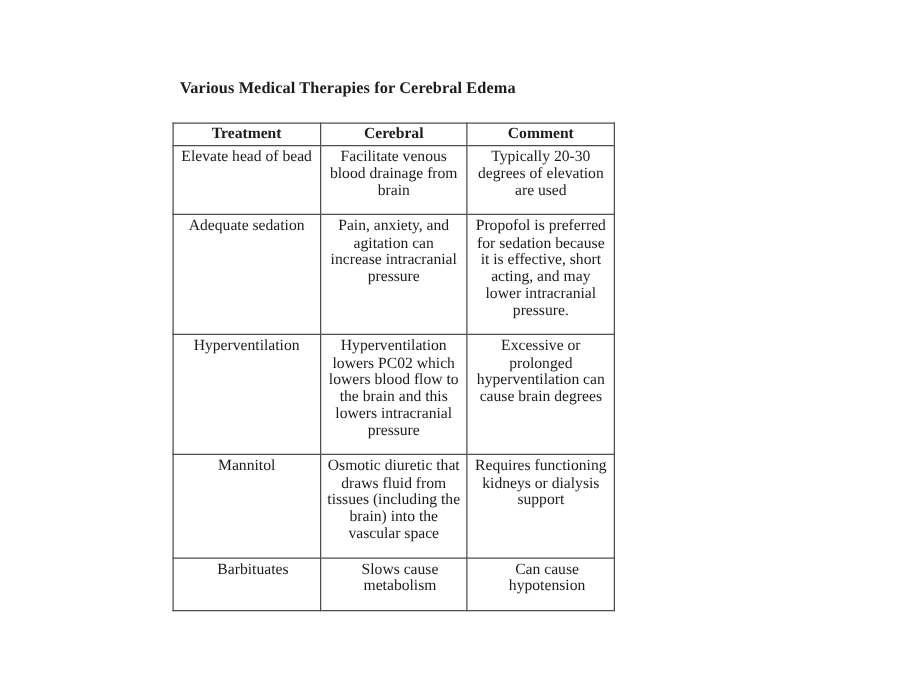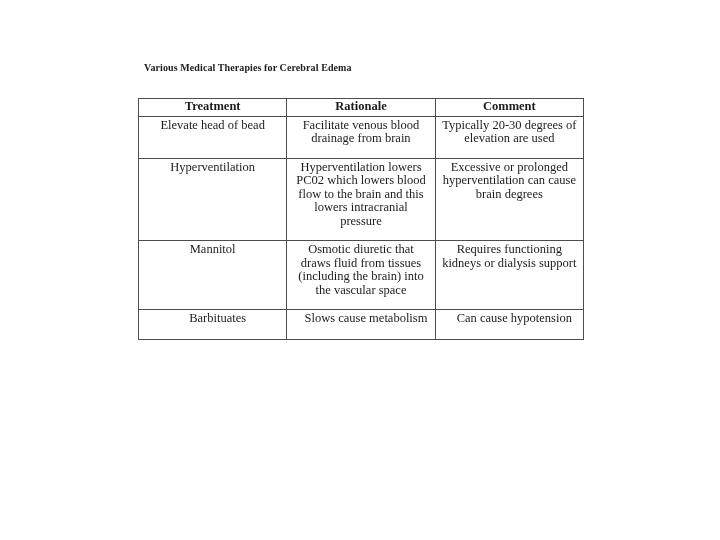--- a/index.html
+++ b/index.html
@@ -13,29 +13,29 @@
     height: 540px;
     background: #ffffff;
     font-family: "Liberation Serif", "DejaVu Serif", serif;
     color: #1c1c1c;
     overflow: hidden;
   }
   .doc-title {
     position: absolute;
     left: 144px;
     top: 62px;
-    font-size: 10px;
+    font-size: 13px;
     font-weight: bold;
     letter-spacing: 0.1px;
   }
   table.med-table {
     position: absolute;
     left: 138px;
     top: 98px;
-    width: 446px;
+    width: 354px;
     border-collapse: collapse;
     table-layout: fixed;
     font-size: 12.5px;
     line-height: 13.5px;
   }
   table.med-table th,
   table.med-table td {
     border: 1px solid #4d4d4d;
     vertical-align: top;
     overflow: hidden;
@@ -62,29 +62,34 @@
 <body>
 
 <div class="page">
 
   <div class="doc-title">Various Medical Therapies for Cerebral Edema</div>
 
   <table class="med-table">
     <thead>
       <tr>
         <th>Treatment</th>
-        <th>Rationale</th>
+        <th>Cerebral</th>
         <th>Comment</th>
       </tr>
     </thead>
     <tbody>
       <tr class="r0">
         <td>Elevate head of bead</td>
         <td>Facilitate venous blood drainage from brain</td>
         <td>Typically 20-30 degrees of elevation are used</td>
+      </tr>
+      <tr class="r1">
+        <td>Adequate sedation</td>
+        <td>Pain, anxiety, and agitation can increase intracranial pressure</td>
+        <td>Propofol is preferred for sedation because it is effective, short acting, and may lower intracranial pressure.</td>
       </tr>
       <tr class="r2">
         <td>Hyperventilation</td>
         <td>Hyperventilation lowers PC02 which lowers blood flow to the brain and this lowers intracranial pressure</td>
         <td>Excessive or prolonged hyperventilation can cause brain degrees</td>
       </tr>
       <tr class="r3">
         <td>Mannitol</td>
         <td>Osmotic diuretic that draws fluid from tissues (including the brain) into the vascular space</td>
         <td>Requires functioning kidneys or dialysis support</td>

